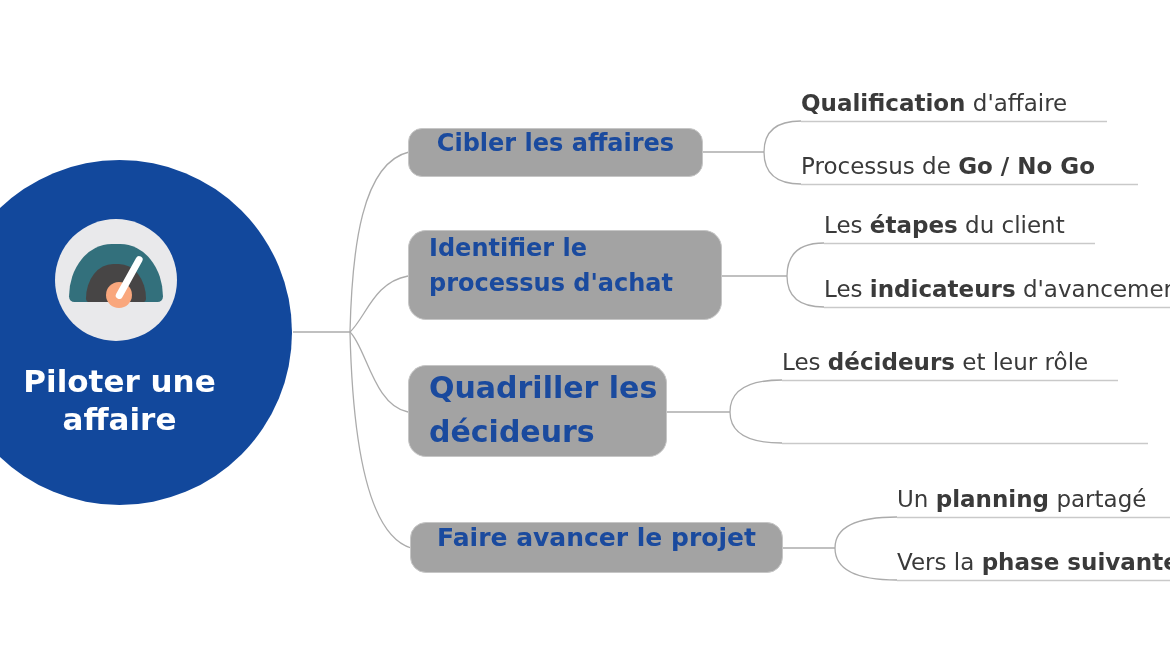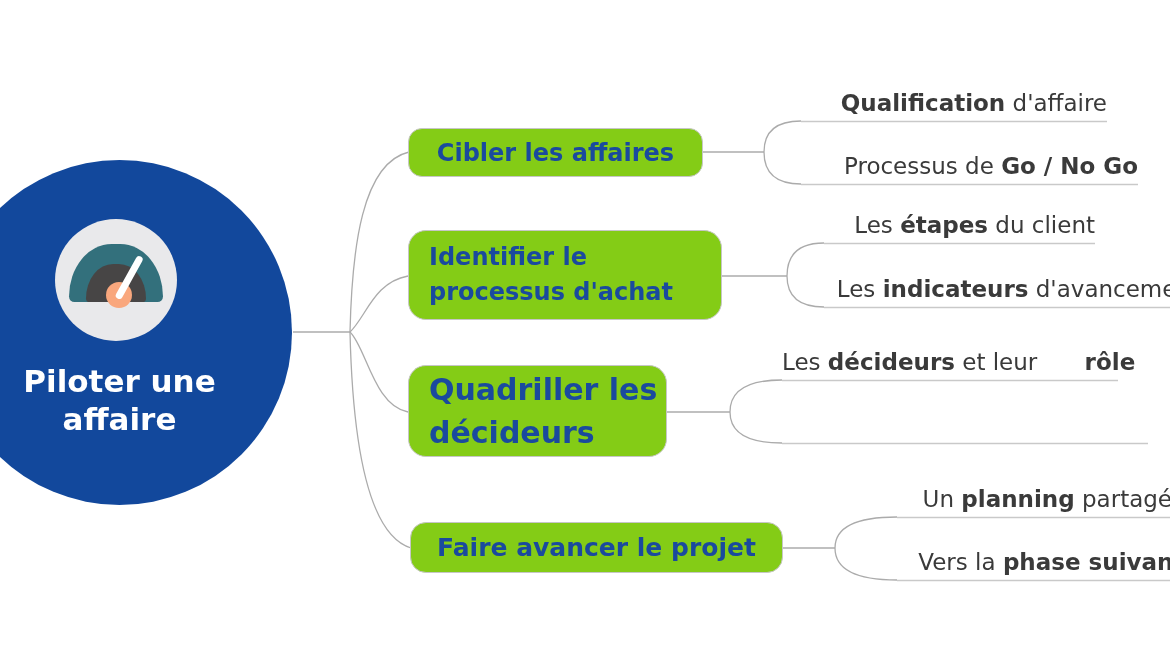--- a/index.html
+++ b/index.html
@@ -54,34 +54,34 @@
     background:var(--gauge-accent);
   }
   .gauge-needle{
     position:absolute;left:60.5px;top:32px;width:7px;height:48px;border-radius:4px;
     background:var(--gauge-needle);
     transform-origin:3.5px 44px;transform:rotate(29deg);
   }
 
   
   .node{
-    position:absolute;z-index:2;background:#84cc16;border:1.5px solid var(--box-border);
-    box-sizing:border-box;display:flex;align-items:center;
+    position:absolute;z-index:2;background:#a3a3a3;border:1.5px solid var(--box-border);
+    box-sizing:border-box;display:flex;
     color:var(--node-blue);font-weight:bold;
   }
   .node.one-line{justify-content:center;white-space:nowrap;}
   .node.two-line{padding-left:20px;padding-right:0;line-height:1.45;}
   .n1{left:408px;top:128px;width:295px;height:49px;border-radius:14px;font-size:24px;}
   .n2{left:408px;top:230px;width:314px;height:90px;border-radius:18px;font-size:24px;}
   .n3{left:408px;top:365px;width:259px;height:92px;border-radius:18px;font-size:30px;}
   .n4{left:410px;top:522px;width:373px;height:51px;border-radius:16px;font-size:25px;}
 
   
   .child{
-    position:absolute;z-index:2;height:32px;line-height:32px;text-align:right;
+    position:absolute;z-index:2;height:32px;line-height:32px;text-align:left;
     color:var(--child-text);font-size:23px;white-space:nowrap;
   }
   .c1a{left:801px;top:87px;width:306px;}
   .c1b{left:801px;top:150px;width:337px;}
   .c2a{left:824px;top:209px;width:271px;}
   .c2b{left:824px;top:273px;width:376px;}
   .c3a{left:782px;top:346px;width:336px;}
   .c3b{left:782px;top:409px;width:366px;}
   .c4a{left:897px;top:483px;width:275px;}
   .c4b{left:897px;top:546px;width:303px;}
@@ -139,17 +139,17 @@
     <span>Quadriller les décideurs</span>
   </div>
   <div class="node n4 one-line">
     <span>Faire avancer le projet</span>
   </div>
 
   <div class="child c1a"><span style="font-weight: bold;">Qualification</span><span> d'affaire</span></div>
   <div class="child c1b"><span>Processus de </span><span style="font-weight: bold;">Go / No Go</span></div>
   <div class="child c2a"><span>Les </span><span style="font-weight: bold;">étapes</span><span> du client</span></div>
   <div class="child c2b"><span>Les </span><span style="font-weight: bold;">indicateurs</span><span> d'avancement</span></div>
-  <div class="child c3a"><span>Les </span><span style="font-weight: bold;">décideurs</span><span> et leur </span><span style="font-weight: bold; margin-left: 40px;">rôle</span></div>
+  <div class="child c3a"><span>Les </span><span style="font-weight: bold;">décideurs</span><span> et leur </span><span style="font-weight: normal;">rôle</span></div>
   <div class="child c4a"><span>Un </span><span style="font-weight: bold;">planning</span><span> partagé</span></div>
   <div class="child c4b"><span>Vers la </span><span style="font-weight: bold;">phase suivante</span></div>
 
 </div>
 
 </body></html>

